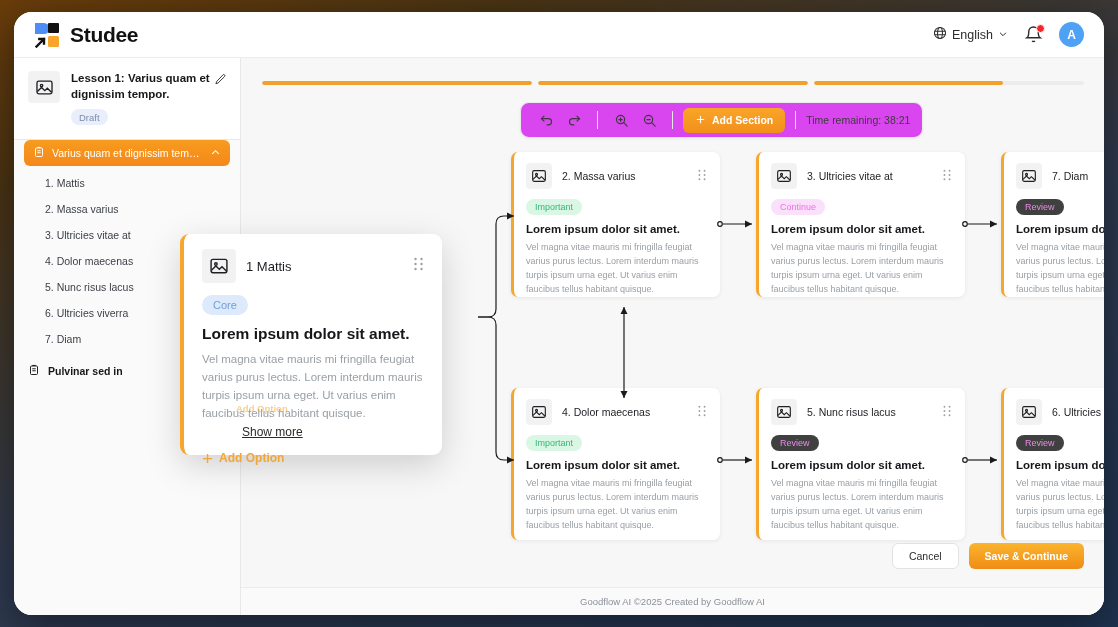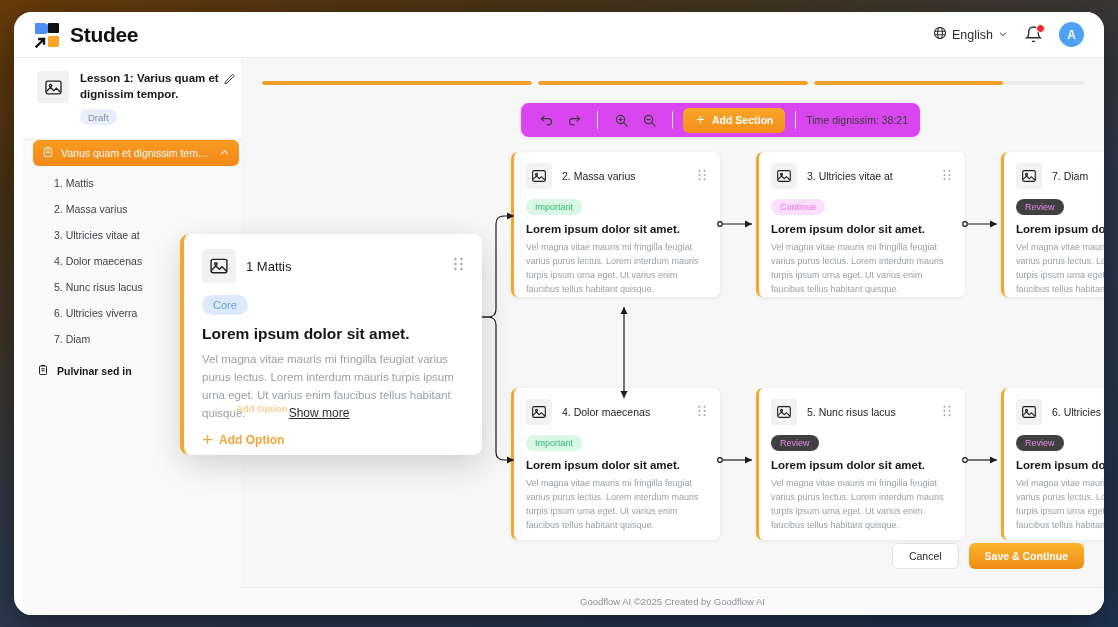--- a/index.html
+++ b/index.html
@@ -59,21 +59,20 @@
     display: flex; align-items: center; justify-content: center;
     cursor: pointer;
   }
 
   
   #sidebar {
     position: absolute; left: 0; top: 46px;
     width: 227px; height: 557px;
     background: #fafafa;
     border-right: 1px solid #e8e8e8;
-    margin-left: 9px;
   }
   #lesson-card {
     background: #fff; border-bottom: 1px solid #e8e8e8;
     padding: 13px 14px 14px 14px;
     display: flex; gap: 11px; position: relative;
   }
   .thumb {
     width: 32px; height: 32px; background: #f2f2f2;
     border-radius: 4px; flex: none;
     display: flex; align-items: center; justify-content: center;
@@ -194,21 +193,21 @@
   .add-option {
     display: flex; align-items: center; gap: 6px;
     margin-top: 9px; color: #f2a63a; font-size: 9.5px;
     font-weight: bold; cursor: pointer;
   }
   .add-option .plus { font-size: 14px; font-weight: normal; line-height: 1; }
 
   
   #floating-card {
     position: absolute; left: 166px; top: 222px;
-    width: 302px; height: 221px;
+    width: 262px; height: 221px;
     background: #fff;
     border-radius: 9px;
     border-left: 4px solid #f6a62c;
     box-shadow: 0 10px 34px rgba(0,0,0,.17);
     padding: 15px 18px 14px 18px;
     z-index: 40;
   }
   #floating-card .node-thumb { width: 34px; height: 34px; }
   #floating-card .node-title { font-size: 13px; }
   #floating-card .tag { font-size: 11px; padding: 4px 11px; border-radius: 11px; margin-top: 12px; }
@@ -410,21 +409,21 @@
       <div class="tb-div"></div>
       <button id="add-section-btn">
         <span>
           <svg width="11" height="11" viewBox="0 0 24 24" fill="none" stroke="#ffffff" stroke-width="2.6" stroke-linecap="round">
             <path d="M12 5v14M5 12h14"></path>
           </svg>
         </span>
         <span>Add Section</span>
       </button>
       <div class="tb-div"></div>
-      <span class="time-remaining">Time dignissim: 38:21</span>
+      <span class="time-remaining">Time remaining: 38:21</span>
     </div>
 
     <svg id="connectors">
       <defs>
         <marker id="arrow" markerWidth="7" markerHeight="7" refX="6" refY="3" orient="auto">
           <path d="M0,0 L6,3 L0,6 z" fill="#1b1b1b"></path>
         </marker>
         <marker id="arrowrev" markerWidth="7" markerHeight="7" refX="1" refY="3" orient="auto">
           <path d="M7,0 L1,3 L7,6 z" fill="#1b1b1b"></path>
         </marker>

